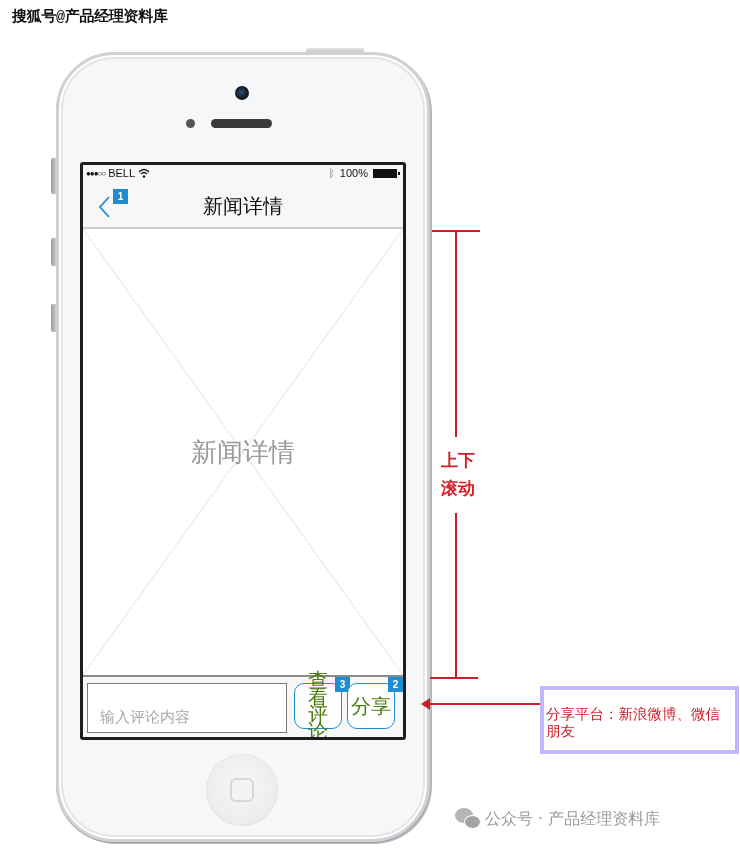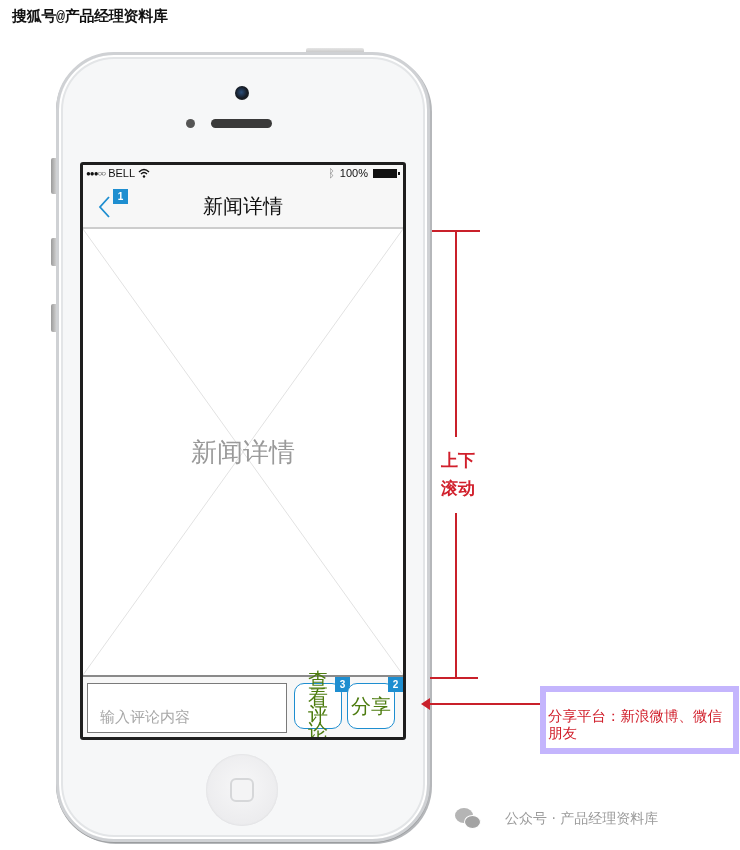--- a/index.html
+++ b/index.html
@@ -113,27 +113,27 @@
   .scroll-label {
     position: absolute; left: 436px; top: 446px; width: 44px;
     font-size: 17px; font-weight: bold; color: #d11f2b; line-height: 28px; text-align: center;
   }
   .arrow-head {
     position: absolute; left: 421px; top: 698px; width: 0; height: 0;
     border-top: 6px solid transparent; border-bottom: 6px solid transparent; border-right: 9px solid #c9202a;
   }
   .share-note {
     position: absolute; left: 540px; top: 686px; width: 199px; height: 68px;
-    border: 6px solid #c4b5fd; background: #fff;
+    border: 4px solid #c4b5fd; background: #fff;
     color: #d11f2b; font-size: 14.5px; line-height: 17px; padding: 16px 2px 0 2px;
   }
 
   .watermark-bottom {
-    position: absolute; left: 455px; top: 808px; display: flex; align-items: center; gap: 22px;
-    font-size: 14px; color: #9b9b9b;
+    position: absolute; left: 455px; top: 808px; display: flex; align-items: center; gap: 2px;
+    font-size: 16px; color: #9b9b9b;
   }
   .wechat-icon { position: relative; width: 28px; height: 22px; }
   .wechat-icon .b1 { position: absolute; left: 0; top: 0; width: 18px; height: 15px; border-radius: 50%; background: #b5b5b5; }
   .wechat-icon .b2 { position: absolute; left: 9px; top: 7px; width: 17px; height: 14px; border-radius: 50%; background: #a3a3a3; border: 1.5px solid #fff; }
 </style>
 </head>
 <body>
 
 <div class="watermark-top">搜狐号@产品经理资料库</div>
 

